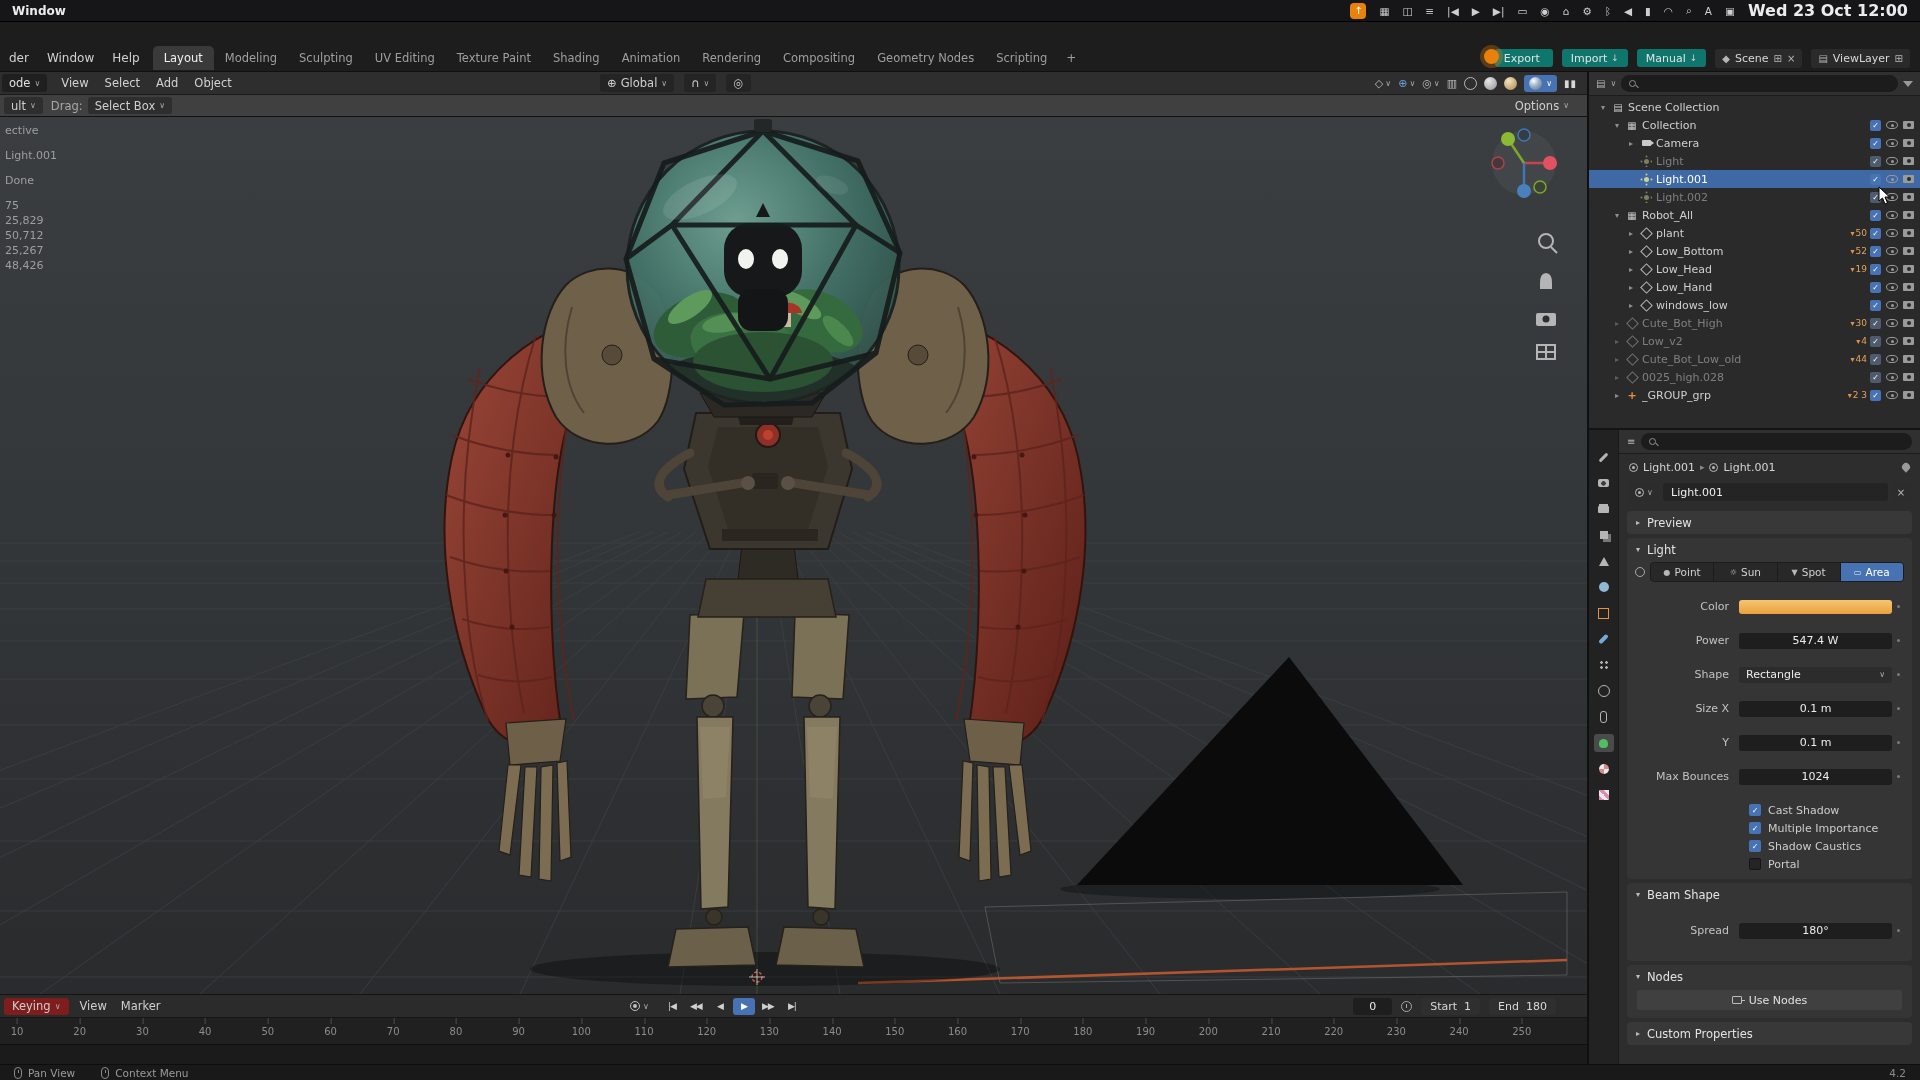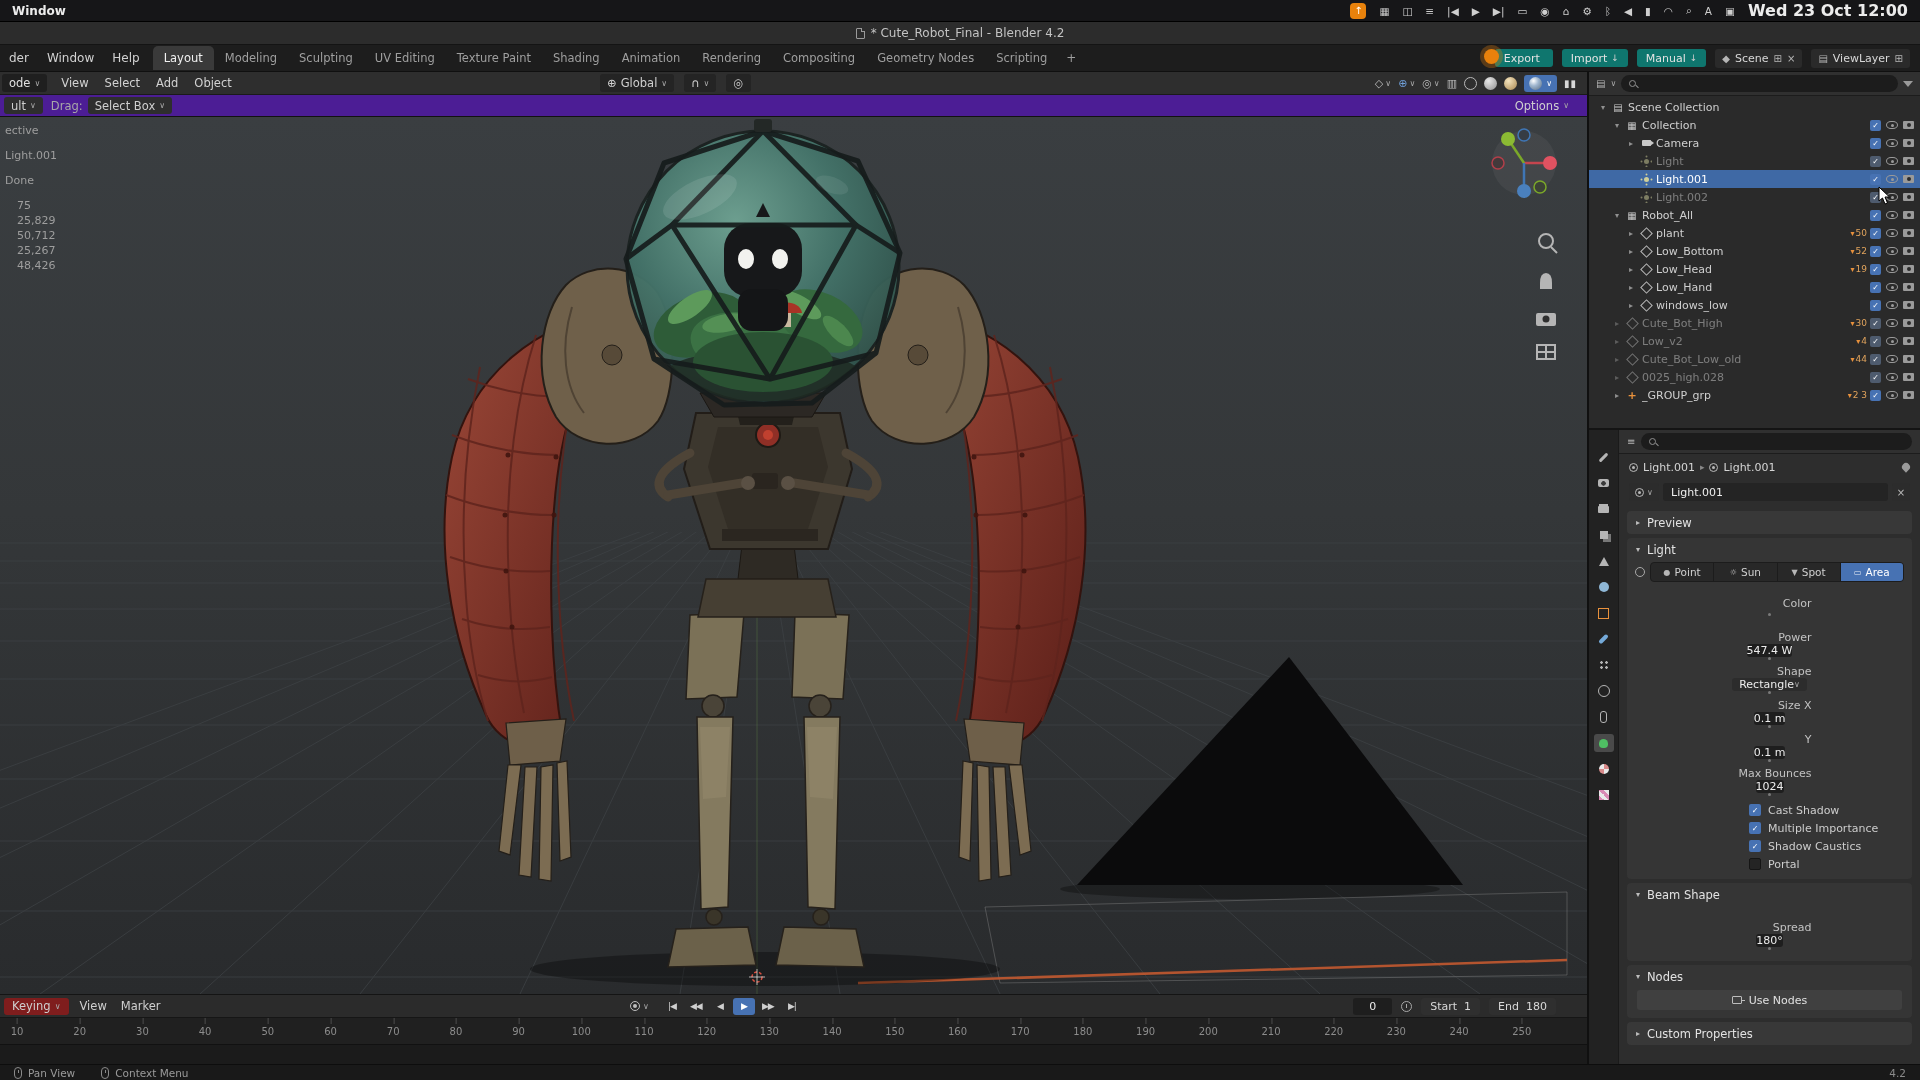--- a/index.html
+++ b/index.html
@@ -48,21 +48,21 @@
 .sph{width:13px;height:13px;border-radius:50%;}
 .sph-wire{border:1.5px solid #b9b9b9;}
 .sph-solid{background:radial-gradient(circle at 35% 30%,#e8e8e8,#8f8f8f);}
 .sph-mat{background:radial-gradient(circle at 35% 30%,#f4e3bd,#a8874f);}
 .sph-rend{background:radial-gradient(circle at 35% 30%,#ffffff,#9fb6cf 40%,#5a6b7d);}
 .sph-wrap{display:flex;align-items:center;gap:4px;}
 .sph-wrap.active{background:#4772b3;border-radius:3px;padding:2px 5px;}
 .sph-wrap.active .chev{color:#fff;}
 .pause-ic{color:#d8d8d8;letter-spacing:1px;font-size:10px;}
 
-.tool-row{position:absolute;left:0;top:95px;width:1587px;height:22px;background:#4c1d95;border-bottom:1px solid #121212;display:flex;align-items:center;padding:0 4px;font-size:11.5px;color:#cfcfcf;}
+.tool-row{position:absolute;left:0;top:95px;width:1587px;height:22px;background:#404040;border-bottom:1px solid #121212;display:flex;align-items:center;padding:0 4px;font-size:11.5px;color:#cfcfcf;}
 .tr-dd{display:flex;align-items:center;gap:4px;background:#2e2e2e;height:17px;border-radius:3px;padding:0 7px;margin-right:8px;}
 .tr-label{color:#a8a8a8;margin-right:5px;}
 .tr-options{margin-left:auto;display:flex;align-items:center;gap:4px;padding-right:14px;}
 
 
 .viewport{position:absolute;left:0;top:117px;width:1587px;height:877px;background:linear-gradient(180deg,#3a3e41 0%,#343739 45%,#292b2d 100%);overflow:hidden;}
 .vp-stats{position:absolute;left:5px;top:6px;font-size:11px;color:#9e9e9e;line-height:15px;}
 .vp-stats .ln2{margin-bottom:10px;}
 
 
@@ -166,21 +166,21 @@
 .panel.collapsed{padding-bottom:0;background:#383838;}
 .panel-h{height:23px;display:flex;align-items:center;gap:7px;padding:0 9px;color:#e2e2e2;font-size:11.5px;}
 .tri{font-size:8px;color:#bdbdbd;}
 .seg-row{display:flex;align-items:center;gap:5px;margin:1px 8px 5px;}
 .seg-lead{width:10px;height:10px;border-radius:50%;border:1.2px solid #a8a8a8;flex:none;}
 .seg{flex:1;display:flex;background:#282828;border-radius:4px;overflow:hidden;border:1px solid #1c1c1c;}
 .seg-btn{flex:1;height:18px;display:flex;align-items:center;justify-content:center;gap:4px;font-size:10.5px;color:#d0d0d0;border-right:1px solid #1c1c1c;}
 .seg-btn:last-child{border-right:none;}
 .seg-btn.active{background:#4772b3;color:#fff;}
 .seg-glyph{font-size:8px;opacity:.85;}
-.prow{display:flex;align-items:center;height:19px;margin:15px 8px;flex-direction:column;}
+.prow{display:flex;align-items:center;height:19px;margin:15px 8px;}
 .prow.gap-top{margin-top:7px;}
 .plabel{width:104px;text-align:right;padding-right:10px;color:#c2c2c2;font-size:11px;white-space:nowrap;flex:none;}
 .pfield{flex:1;height:16px;border-radius:3px;display:flex;align-items:center;justify-content:center;font-size:11px;color:#ececec;background:#1e1e1e;}
 .pfield.dropdown{background:#2c2c2c;justify-content:space-between;padding:0 7px;}
 .color-swatch{flex:1;height:14px;border-radius:3px;background:linear-gradient(180deg,#f6c474,#e9a23b);}
 .deco{width:12px;display:flex;justify-content:center;align-items:center;flex:none;}
 .deco::before{content:"";width:3px;height:3px;border-radius:50%;background:#7a7a7a;}
 .chk-row{display:flex;align-items:center;height:18px;margin-left:122px;gap:7px;font-size:11px;color:#cccccc;}
 .cb{width:12px;height:12px;border-radius:2px;display:flex;align-items:center;justify-content:center;font-size:8px;color:#fff;}
 .cb.on{background:#4772b3;}
@@ -219,24 +219,20 @@
           <span class="mac-ic">▮</span>
           <span class="mac-ic">◠</span>
           <span class="mac-ic">⌕</span>
           <span class="mac-ic">A</span>
           <span class="mac-ic">▣</span>
         </span>
       <span class="mac-clock">Wed 23 Oct 12:00</span>
     </div>
   </div>
 
-  <div class="titlebar">
-    <span class="doc-ic"></span>
-    <span>* Cute_Robot_Final - Blender 4.2</span>
-  </div>
 
   <div class="topbar">
     <div class="tb-menus">
 
     <span class="menu-item">der</span>
         <span class="menu-item">Window</span>
         <span class="menu-item">Help</span>
       </div>
     <div class="workspaces">
 
@@ -585,21 +581,21 @@
       </g>
     </svg>
 
     
     <div class="vp-stats">
       <div>
           <div class="ln2">ective</div>
           <div class="ln2">Light.001</div>
           <div class="ln2">Done</div>
         </div>
-      <div style="margin-top:6px;margin-left:12px;">
+      <div style="margin-top:6px;">
           <div>75</div>
           <div>25,829</div>
           <div>50,712</div>
           <div>25,267</div>
           <div>48,426</div>
         </div>
     </div>
   </div>
 
   <div class="tl-header">

